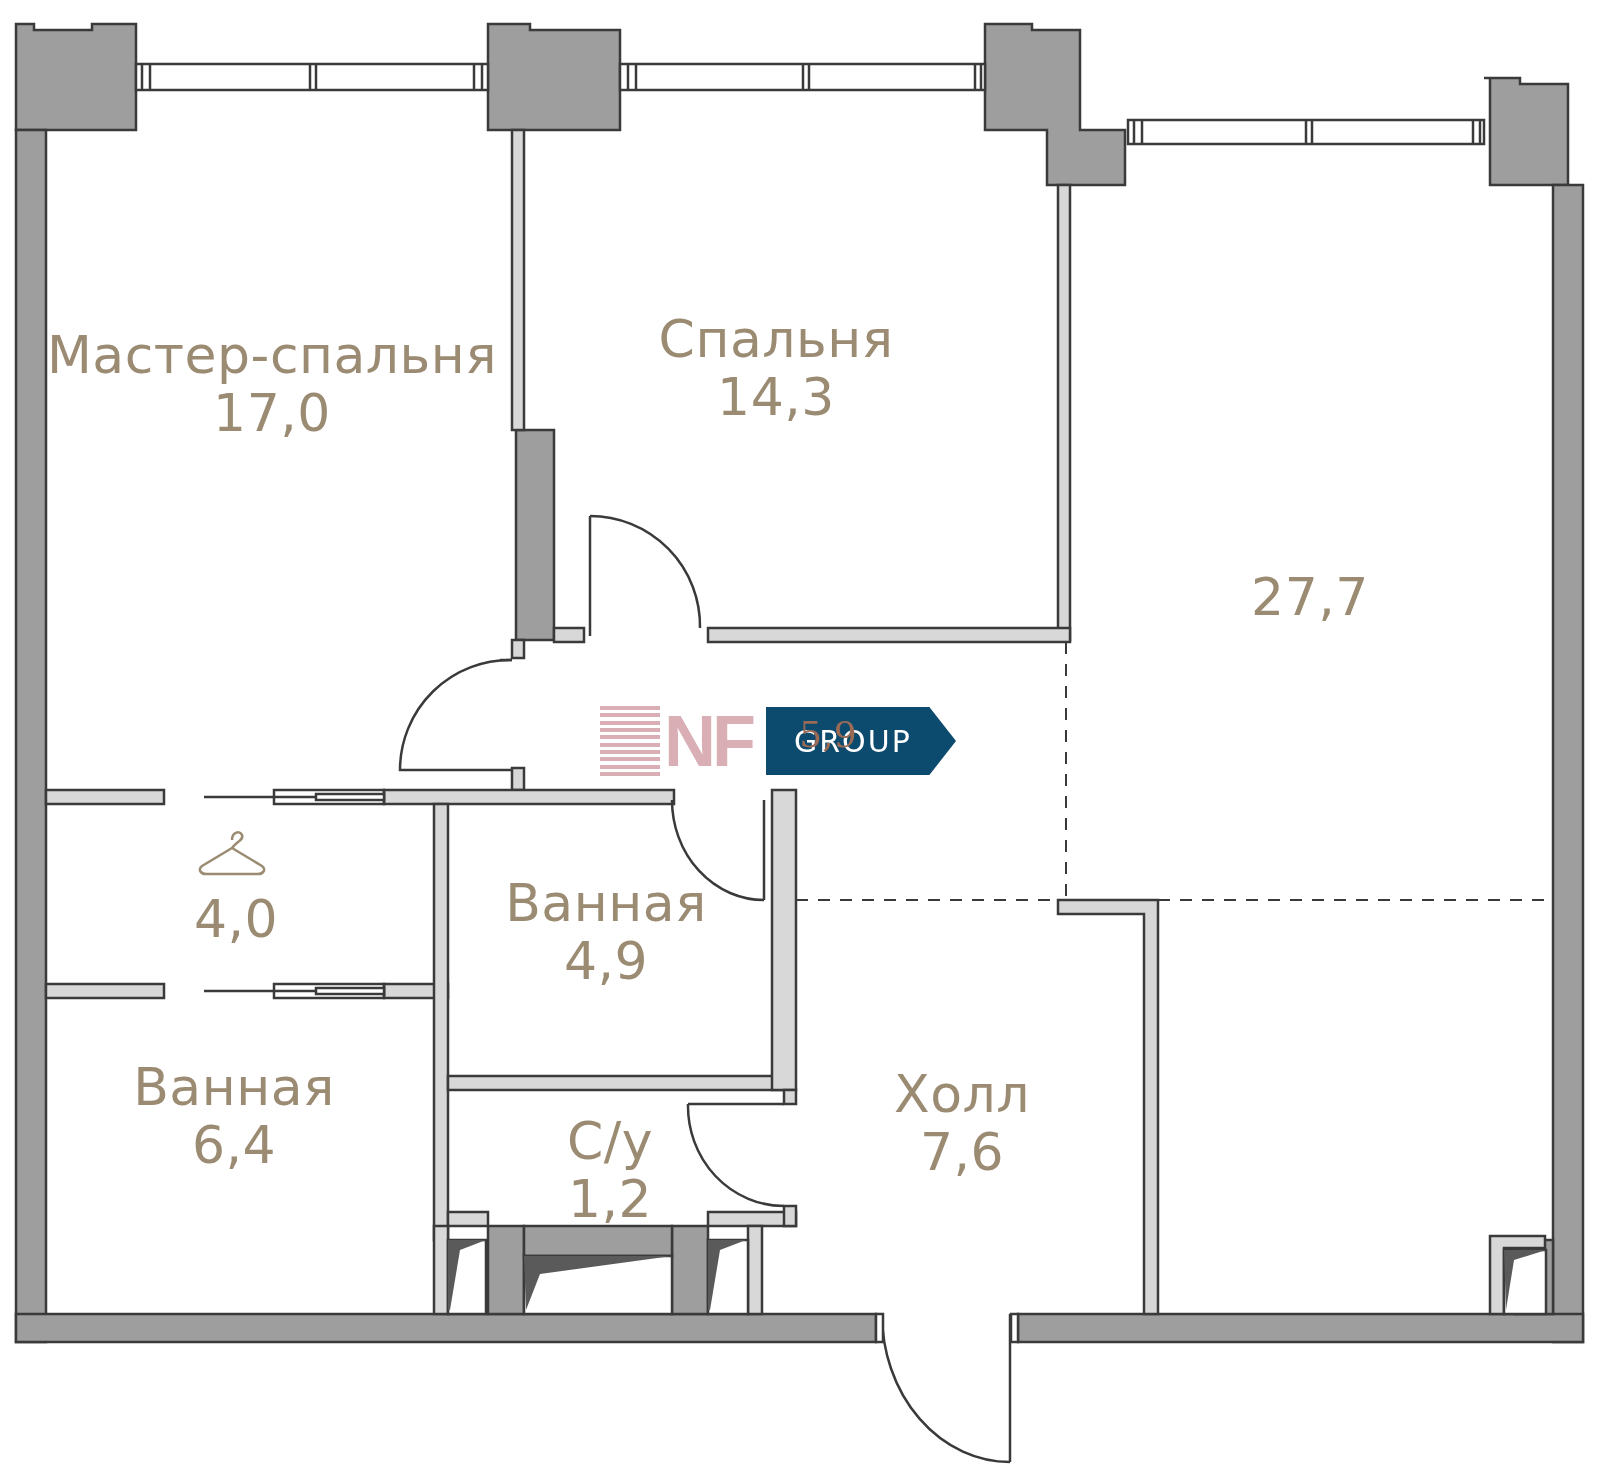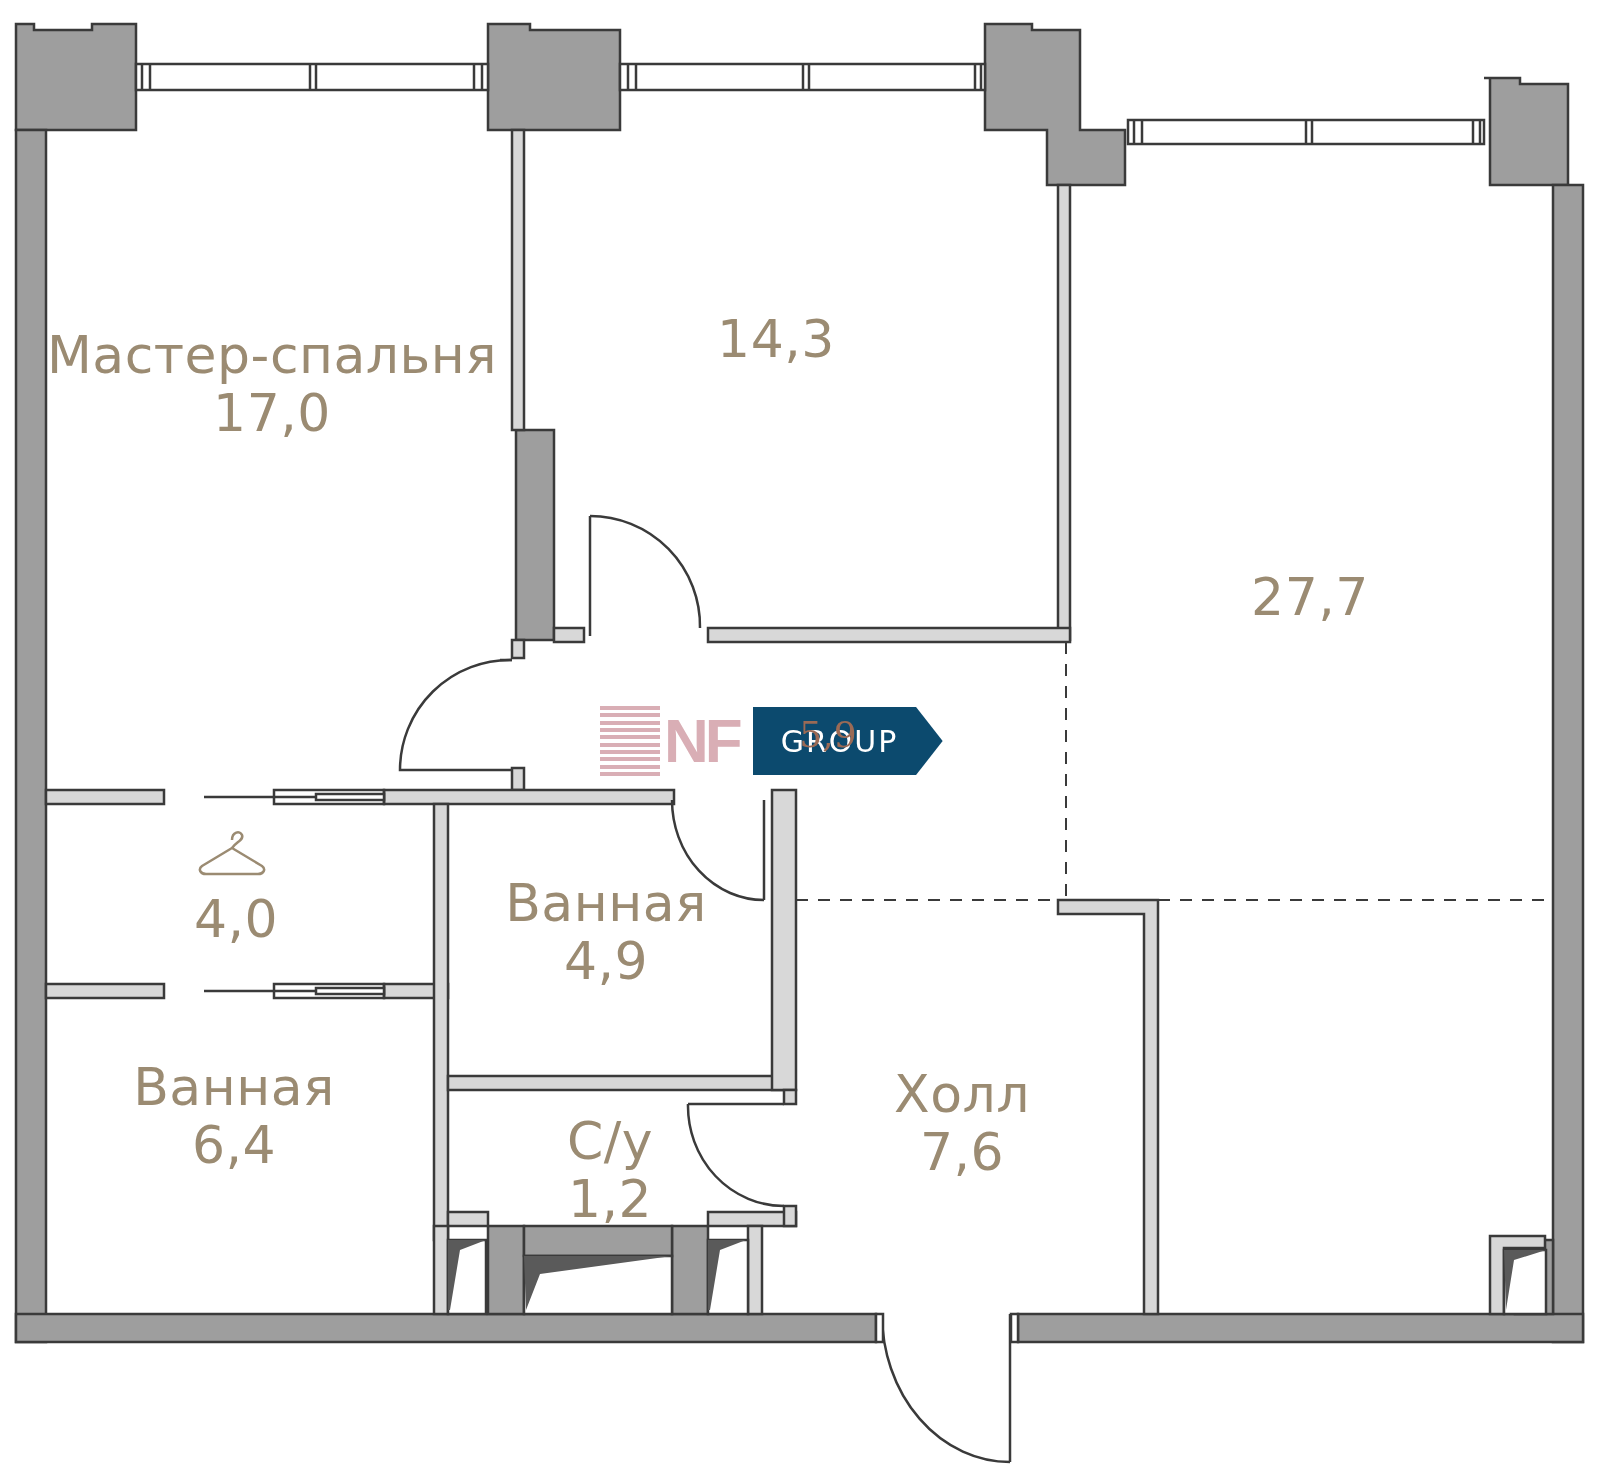--- a/index.html
+++ b/index.html
@@ -13,21 +13,21 @@
   .shaft-dark { fill: #5a5a5a; stroke: none; }
   .shaft-box { fill: #ffffff; stroke: #3a3a3a; stroke-width: 2.5; }
   .room-label {
     position: absolute; transform: translateX(-50%);
     text-align: center; color: #9b8b72;
     font-family: "DejaVu Sans", sans-serif; font-size: 52px; line-height: 58px;
     white-space: nowrap; letter-spacing: 0.5px;
   }
   .room-label .name, .room-label .area { display: block; }
   .logo { position: absolute; left: 600px; top: 706px; height: 70px; display: flex; align-items: center; }
-  .logo-n { font-family: "Liberation Sans", sans-serif; font-weight: bold; font-size: 62px; color: #d9aeb5; letter-spacing: -4px; line-height: 70px; margin-left: 4px; }
+  .logo-n { font-family: "Liberation Sans", sans-serif; font-weight: bold; font-size: 72px; color: #d9aeb5; letter-spacing: -4px; line-height: 70px; margin-left: 4px; }
   .logo-group {
     margin-left: 14px; height: 68px; width: 190px; background: #0c4a6e; position: relative;
     display: flex; align-items: center; justify-content: flex-start; padding-left: 28px; box-sizing: border-box;
     font-family: "DejaVu Sans", sans-serif; font-size: 30px; color: #ffffff; letter-spacing: 2px;
     clip-path: polygon(0 0, 86% 0, 100% 50%, 86% 100%, 0 100%);
   }
   .logo-stripes { width: 60px; height: 70px; display: flex; flex-direction: column; justify-content: space-between; }
   .logo-stripes span { display: block; height: 4px; background: #d9aeb5; }
   .hall-overlay {
     position: absolute; left: 828px; top: 706px; transform: translateX(-50%);
@@ -164,20 +164,21 @@
   </div>
   <span class="logo-n">NF</span>
   <span class="logo-group">GROUP</span>
 </div>
 
 <div class="room-label" style="left:272px; top:326px;">
   <span class="name">Мастер-спальня</span>
   <span class="area">17,0</span>
 </div>
 <div class="room-label" style="left:776px; top:310px;">
+  <span class="name">Спальня</span>
   <span class="area">14,3</span>
 </div>
 <div class="room-label" style="left:1310px; top:568px;">
   <span class="area">27,7</span>
 </div>
 <div class="hall-overlay">5,9</div>
 
 <svg class="hanger" width="68" height="50" viewBox="0 0 68 50">
   <path d="M34,14 C34,6 42,4 44,9 C46,14 38,16 34,22 L4,40 C0,43 2,48 8,48 L60,48 C66,48 68,43 64,40 L34,22" fill="none" stroke="#9b8b72" stroke-width="2.5" stroke-linejoin="round"></path>
 </svg>

